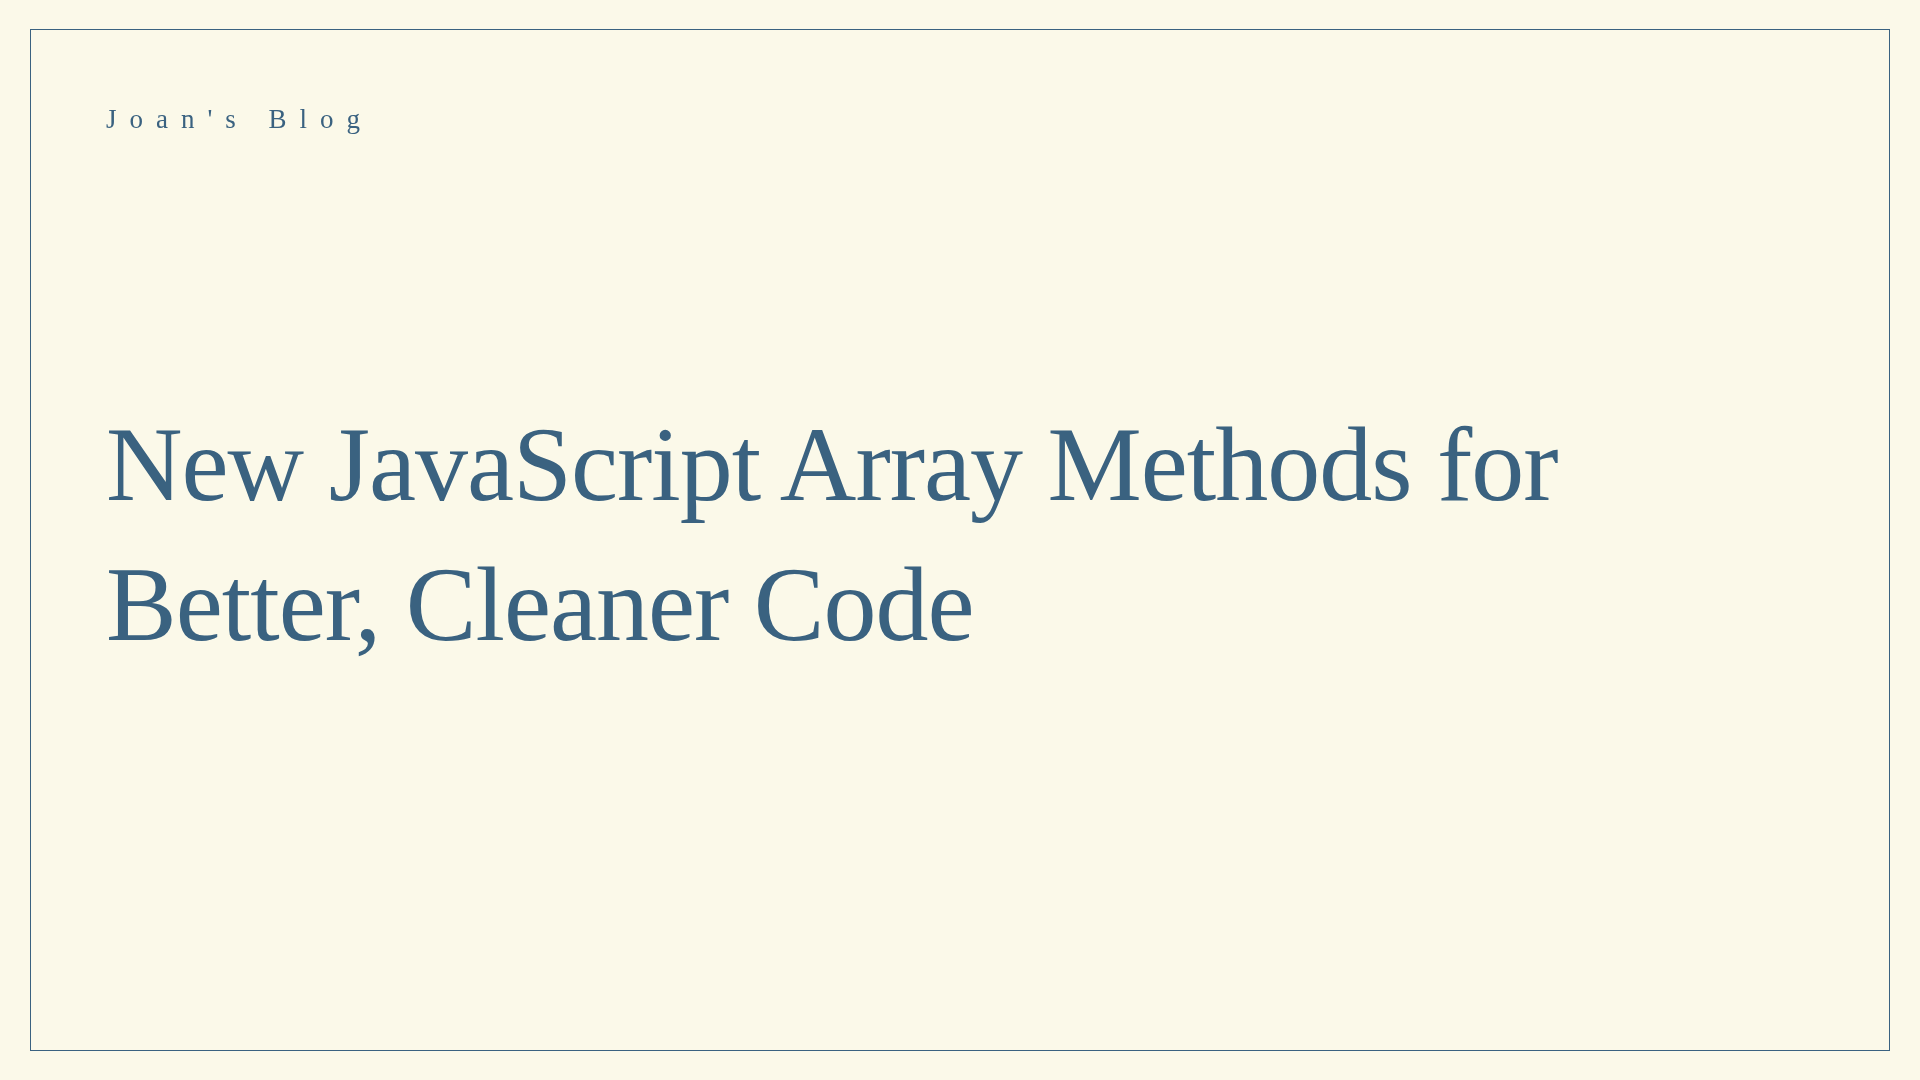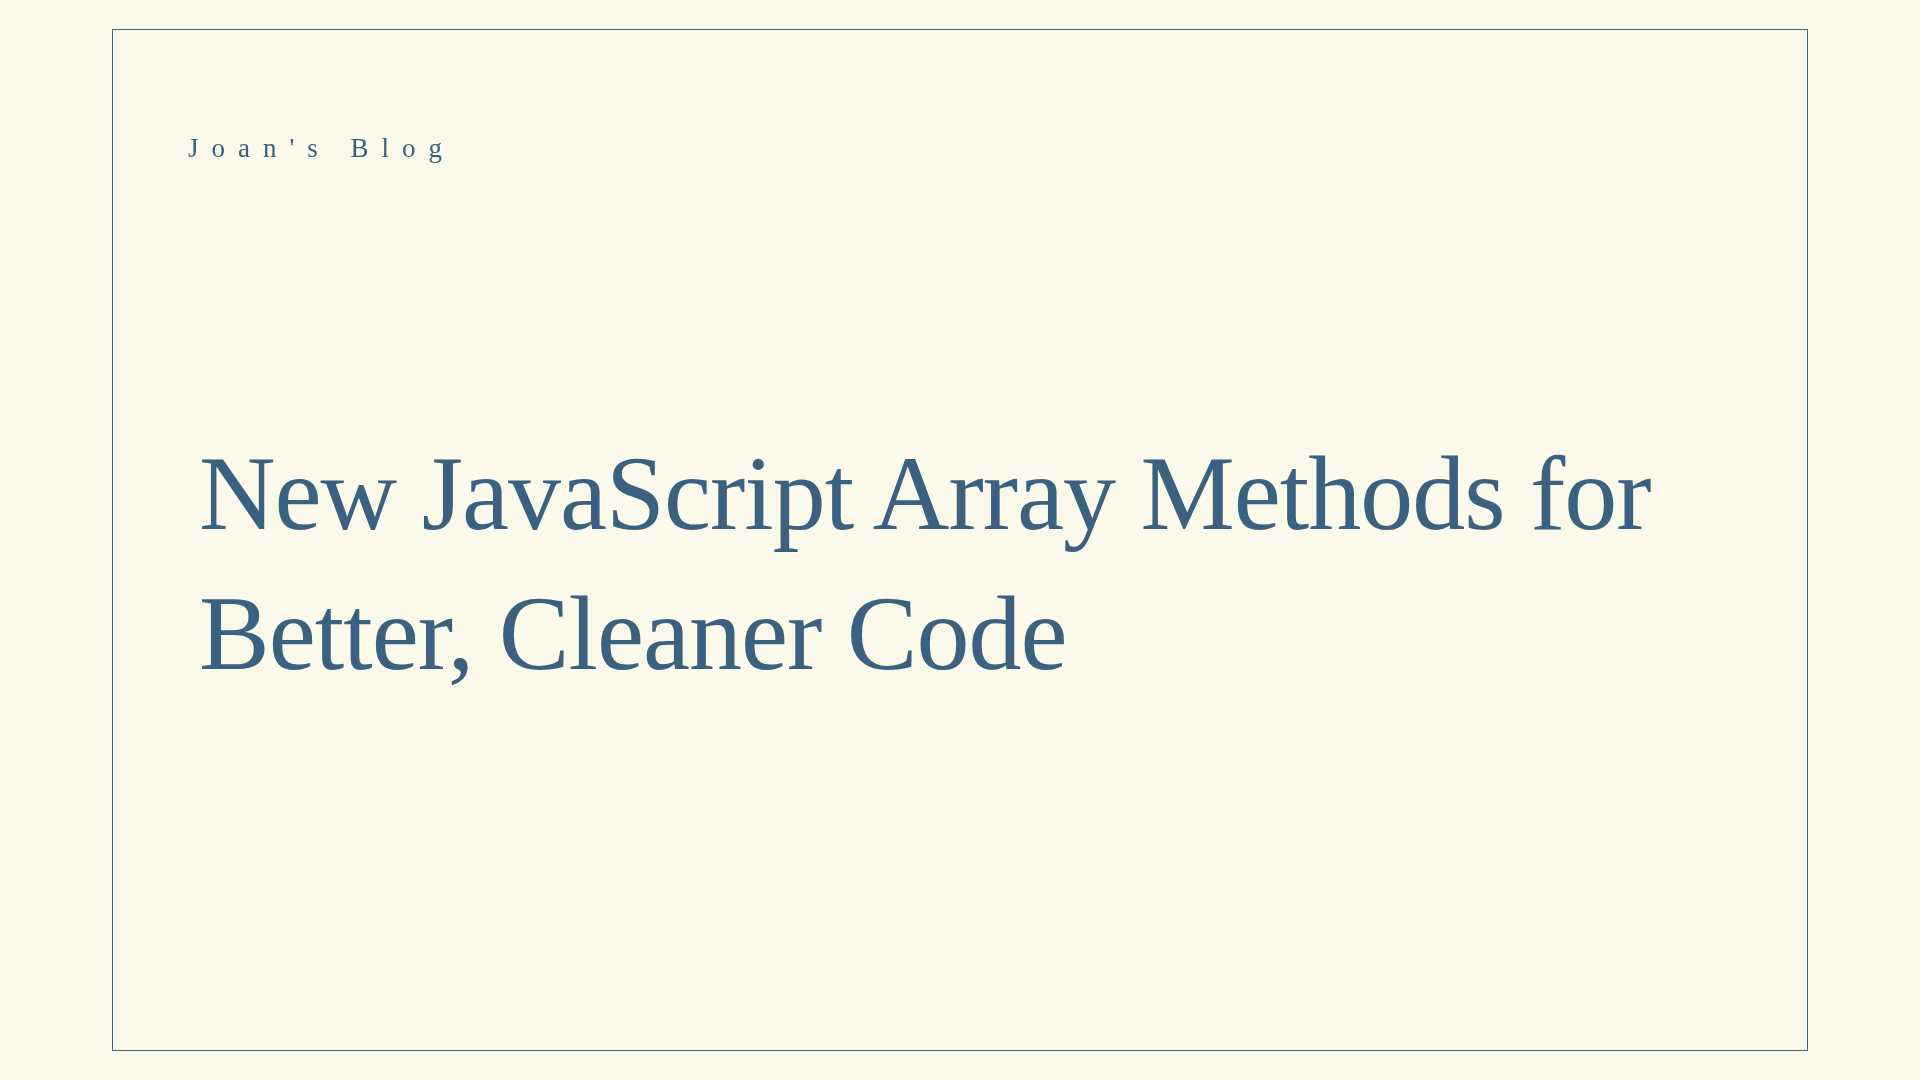--- a/index.html
+++ b/index.html
@@ -9,42 +9,41 @@
     }
     body {
       width: 1920px;
       height: 1080px;
       background-color: #fbf9e9;
       display: flex;
       align-items: center;
       justify-content: center;
     }
     .frame {
-      width: 1696px;
+      width: 1860px;
       height: 1022px;
       border: 1.5px solid #3a6280;
-      padding: 103px 75px;
+      padding: 74px 75px;
       position: relative;
     }
     .blog-label {
       font-family: Georgia, 'Times New Roman', serif;
       font-size: 27px;
       color: #3a6280;
       letter-spacing: 13px;
       font-weight: 400;
     }
     .title {
       font-family: Georgia, 'Times New Roman', serif;
       font-size: 106px;
       color: #3a6280;
       font-weight: 400;
       line-height: 1.32;
       margin-top: 260px;
       letter-spacing: -1px;
-      margin-left: 11px;
     }
   </style>
 </head>
 <body>
 
 <div class="frame">
   <div class="blog-label">Joan's Blog</div>
   <h1 class="title">New JavaScript Array Methods for Better, Cleaner Code</h1>
 </div>
 

